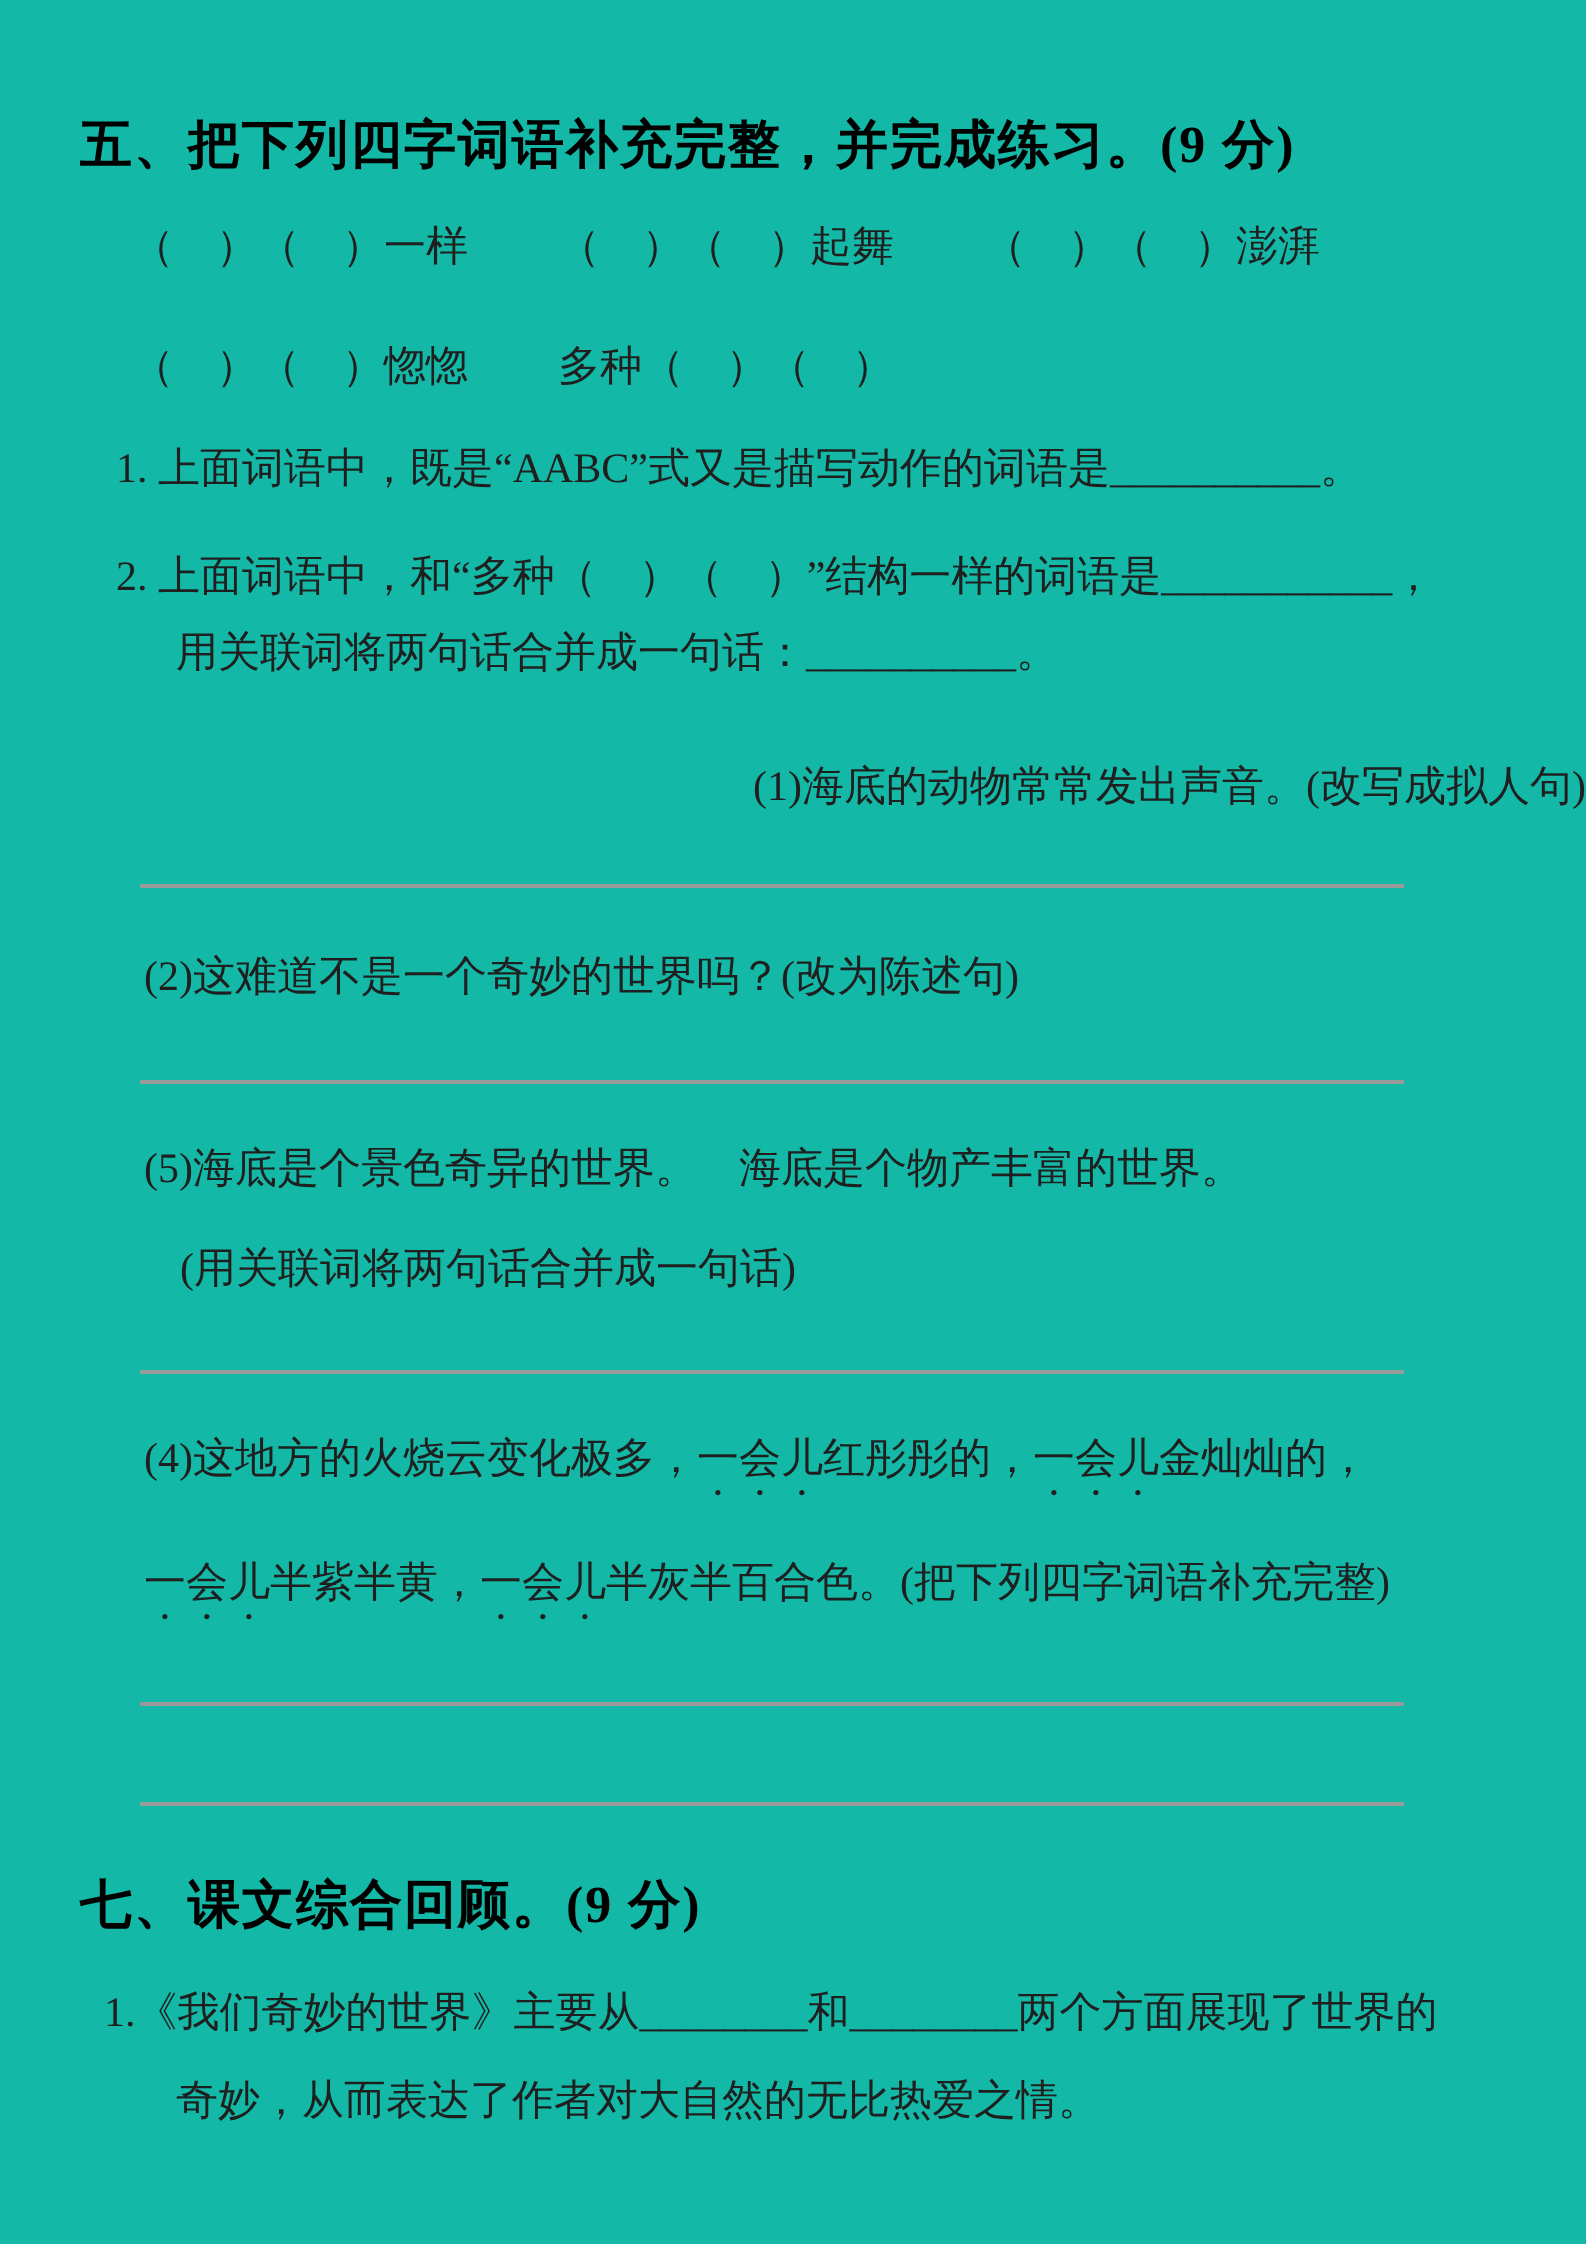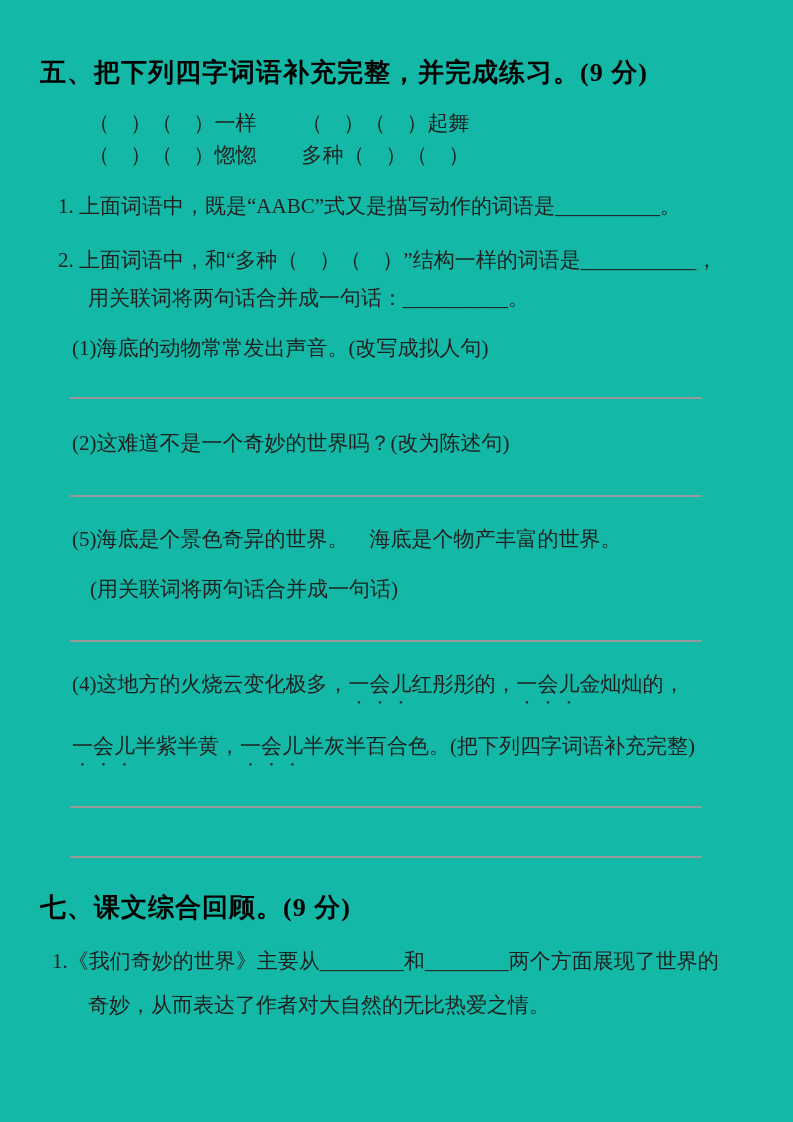--- a/index.html
+++ b/index.html
@@ -28,39 +28,38 @@
   }
   .sec-title.s6 { margin-top: 17px; line-height: 38px; }
   .sec-title.s7 { margin-top: 30px; line-height: 40px; }
 
   .word-row {
     display: flex;
     margin-left: 66px;
     font-size: 21px;
     line-height: 32px;
     white-space: pre;
-    text-align: center;
   }
   .word-row.r1 { margin-top: 16px; }
-  .word-row.r2 { margin-top: 0; }
+  .word-row.r2 { margin-top: 28px; }
   .word-cell { width: 213px; flex: 0 0 auto; }
 
   .q { font-size: 21px; }
   p.q1 { margin: 20px 0 0 58px; line-height: 30px; }
   .q2 { margin: 20px 0 0 0; }
   .q2 p { margin: 0; line-height: 38px; }
   .q2 .l1 { margin-left: 58px; }
   .q2 .l2 { margin-left: 88px; }
 
   .item {
     font-size: 21px;
     line-height: 32px;
     margin: 0 0 0 72px;
   }
-  .item.i1 { margin-top: 15px; }
+  .item.i1 { margin-top: 32px; text-align: right; }
   .item.i2 { margin-top: 28px; }
   .item.i3 { margin-top: 26px; }
   .item.note { margin-top: 18px; margin-left: 90px; }
   .item.i4a { margin-top: 26px; }
   .item.i4b { margin-top: 22px; }
 
   .answer-line {
     height: 0;
     border-bottom: 2px solid #9a9a9a;
     margin-left: 70px;
@@ -86,20 +85,21 @@
 </head>
 <body>
 
 <div class="page">
 
   <h2 class="sec-title s5">五、把下列四字词语补充完整，并完成练习。(9 分)</h2>
 
   <div class="word-row r1">
     <span class="word-cell">（　）（　）一样</span>
     <span class="word-cell">（　）（　）起舞</span>
+    <span class="word-cell">（　）（　）澎湃</span>
   </div>
   <div class="word-row r2">
     <span class="word-cell">（　）（　）惚惚</span>
     <span class="word-cell">多种（　）（　）</span>
   </div>
 
   <p class="q q1">1. 上面词语中，既是“AABC”式又是描写动作的词语是__________。</p>
 
   <div class="q q2">
     <p class="l1">2. 上面词语中，和“多种（　）（　）”结构一样的词语是___________，</p>

